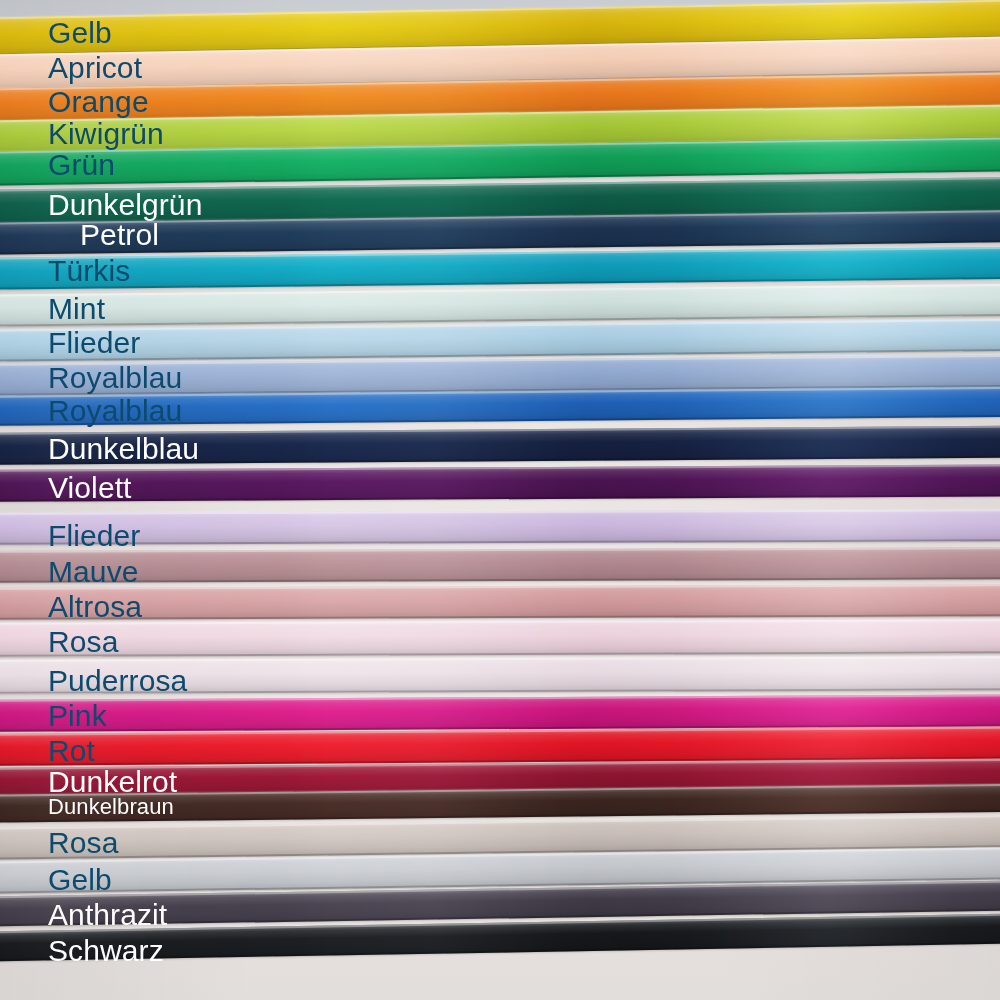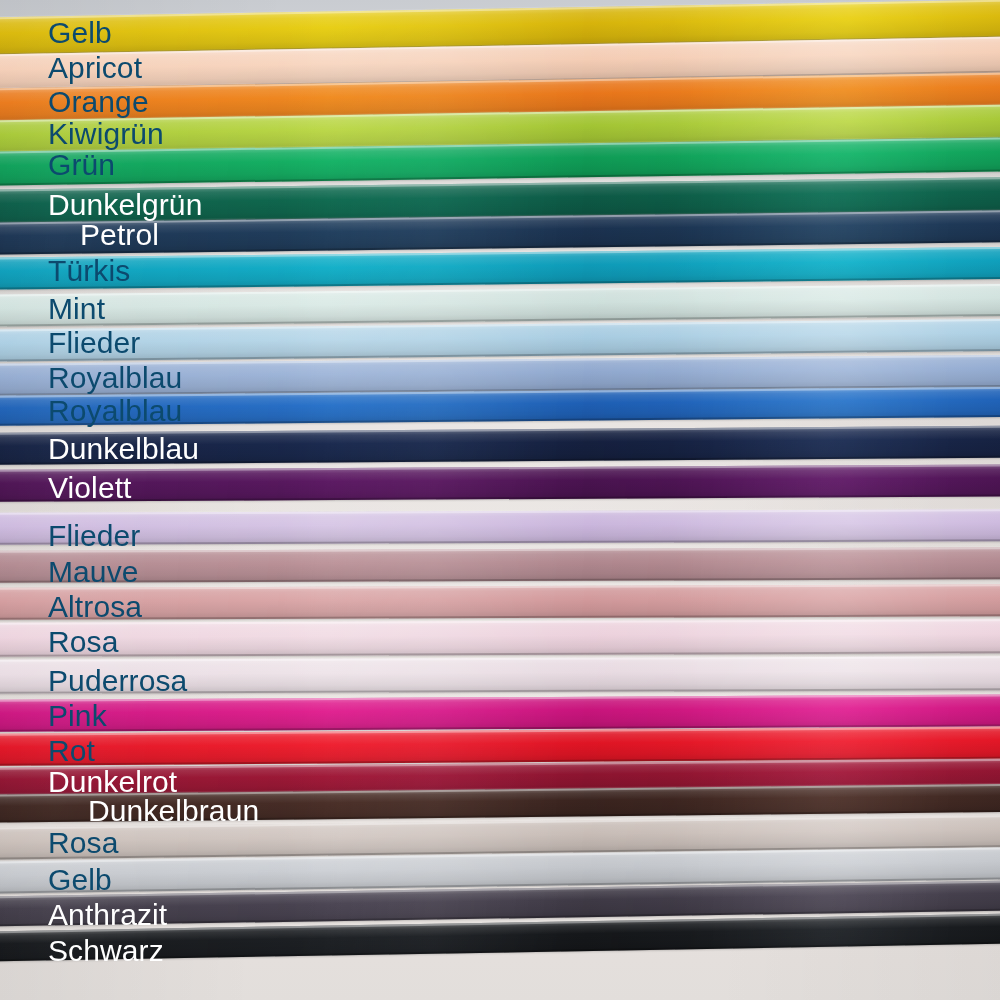--- a/index.html
+++ b/index.html
@@ -279,19 +279,19 @@
       <div class="lbl light" style="top: 434px; left: 48px; font-size: 30px; z-index: 212;">Dunkelblau</div>
       <div class="lbl light" style="top: 473px; left: 48px; font-size: 30px; z-index: 213;">Violett</div>
       <div class="lbl dark" style="top: 521px; left: 48px; font-size: 30px; z-index: 214;">Flieder</div>
       <div class="lbl dark" style="top: 557px; left: 48px; font-size: 30px; z-index: 215;">Mauve</div>
       <div class="lbl dark" style="top: 592px; left: 48px; font-size: 30px; z-index: 216;">Altrosa</div>
       <div class="lbl dark" style="top: 627px; left: 48px; font-size: 30px; z-index: 217;">Rosa</div>
       <div class="lbl dark" style="top: 666px; left: 48px; font-size: 30px; z-index: 218;">Puderrosa</div>
       <div class="lbl dark" style="top: 701px; left: 48px; font-size: 30px; z-index: 219;">Pink</div>
       <div class="lbl dark" style="top: 736px; left: 48px; font-size: 30px; z-index: 220;">Rot</div>
       <div class="lbl light" style="top: 767px; left: 48px; font-size: 30px; z-index: 221;">Dunkelrot</div>
-      <div class="lbl light" style="top: 796px; left: 48px; font-size: 30px; z-index: 222; margin-left: 40px;">Dunkelbraun</div>
+      <div class="lbl light" style="top: 796px; left: 48px; font-size: 22px; z-index: 222;">Dunkelbraun</div>
       <div class="lbl dark" style="top: 828px; left: 48px; font-size: 30px; z-index: 223;">Rosa</div>
       <div class="lbl dark" style="top: 865px; left: 48px; font-size: 30px; z-index: 224;">Gelb</div>
       <div class="lbl light" style="top: 900px; left: 48px; font-size: 30px; z-index: 225;">Anthrazit</div>
       <div class="lbl light" style="top: 936px; left: 48px; font-size: 30px; z-index: 226;">Schwarz</div>
     </div>
 </div>
 
 </body></html>

